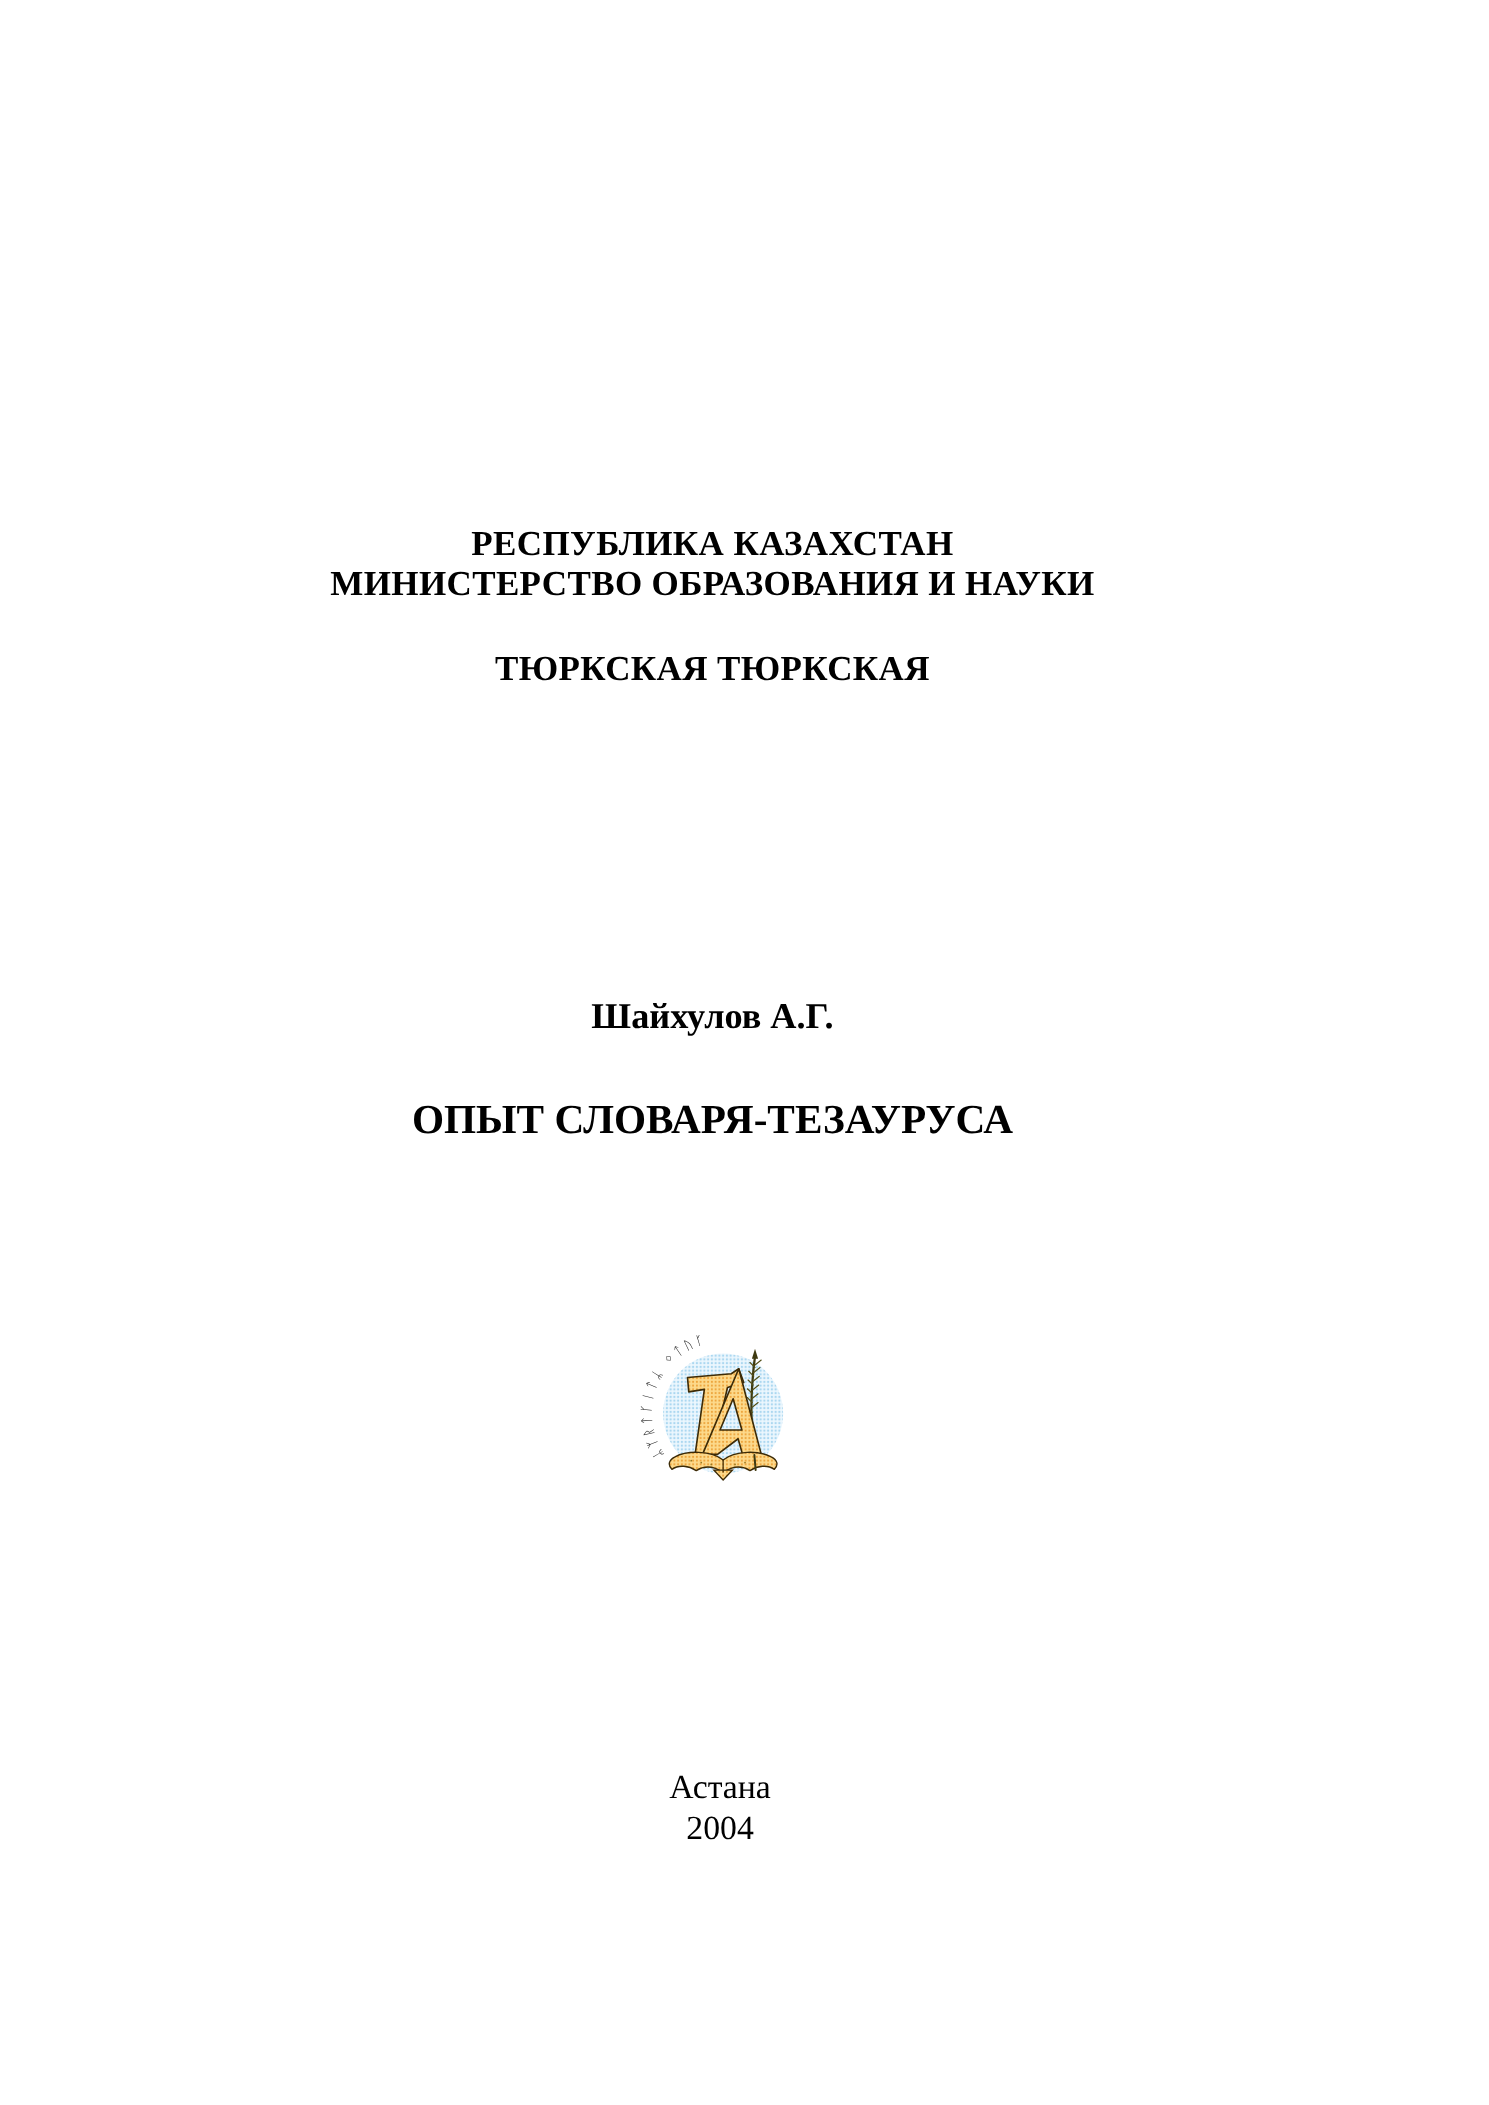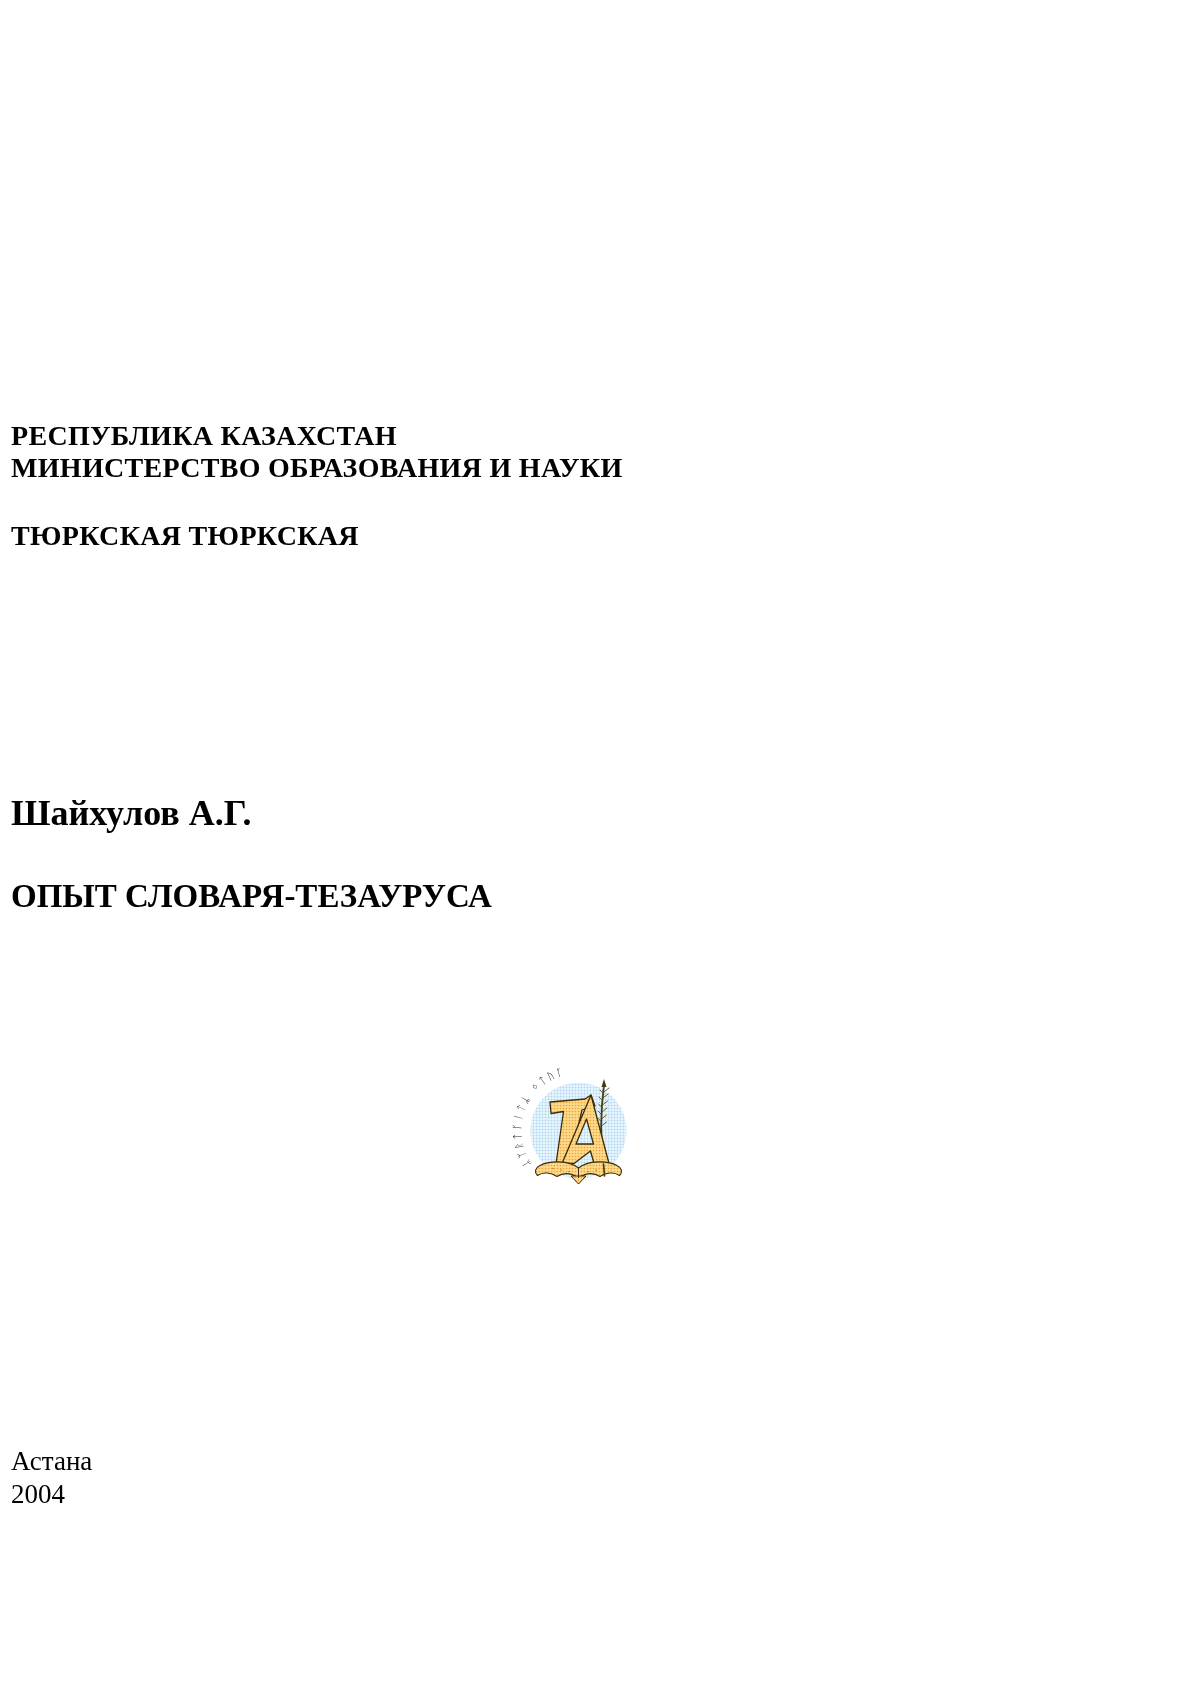--- a/index.html
+++ b/index.html
@@ -12,38 +12,38 @@
     width: 1191px;
     height: 1684px;
     background: #ffffff;
     color: #000000;
     font-family: "Liberation Serif", "DejaVu Serif", serif;
     overflow: hidden;
   }
   
   .centered {
     position: absolute;
-    left: 11px;
+    left: 0;
     width: 1140px;
-    text-align: left;
+    text-align: center;
     font-family: Liberation Serif, serif;
   }
   .header-block {
     top: 420px;
     font-size: 28px;
     font-weight: bold;
     line-height: 32px;
     letter-spacing: 0.3px;
   }
   .academy-line {
     margin-top: 36px;
   }
   .author-block {
     top: 795px;
-    font-size: 36px;
+    font-size: 29px;
     font-weight: bold;
     line-height: 36px;
   }
   .title-block {
     top: 877px;
     font-size: 33px;
     font-weight: bold;
     line-height: 39px;
   }
   .logo-wrap {
@@ -52,21 +52,20 @@
     top: 1068px;
     width: 150px;
     height: 124px;
   }
   .imprint-block {
     top: 1413px;
     width: 1152px;
     font-size: 27px;
     font-weight: normal;
     line-height: 33px;
-    margin-top: 32px;
   }
   .rune-text {
     font-family: "DejaVu Sans", sans-serif;
     font-size: 10px;
     letter-spacing: 3px;
     fill: #1b1b1b;
   }
 </style>
 </head>
 <body>

